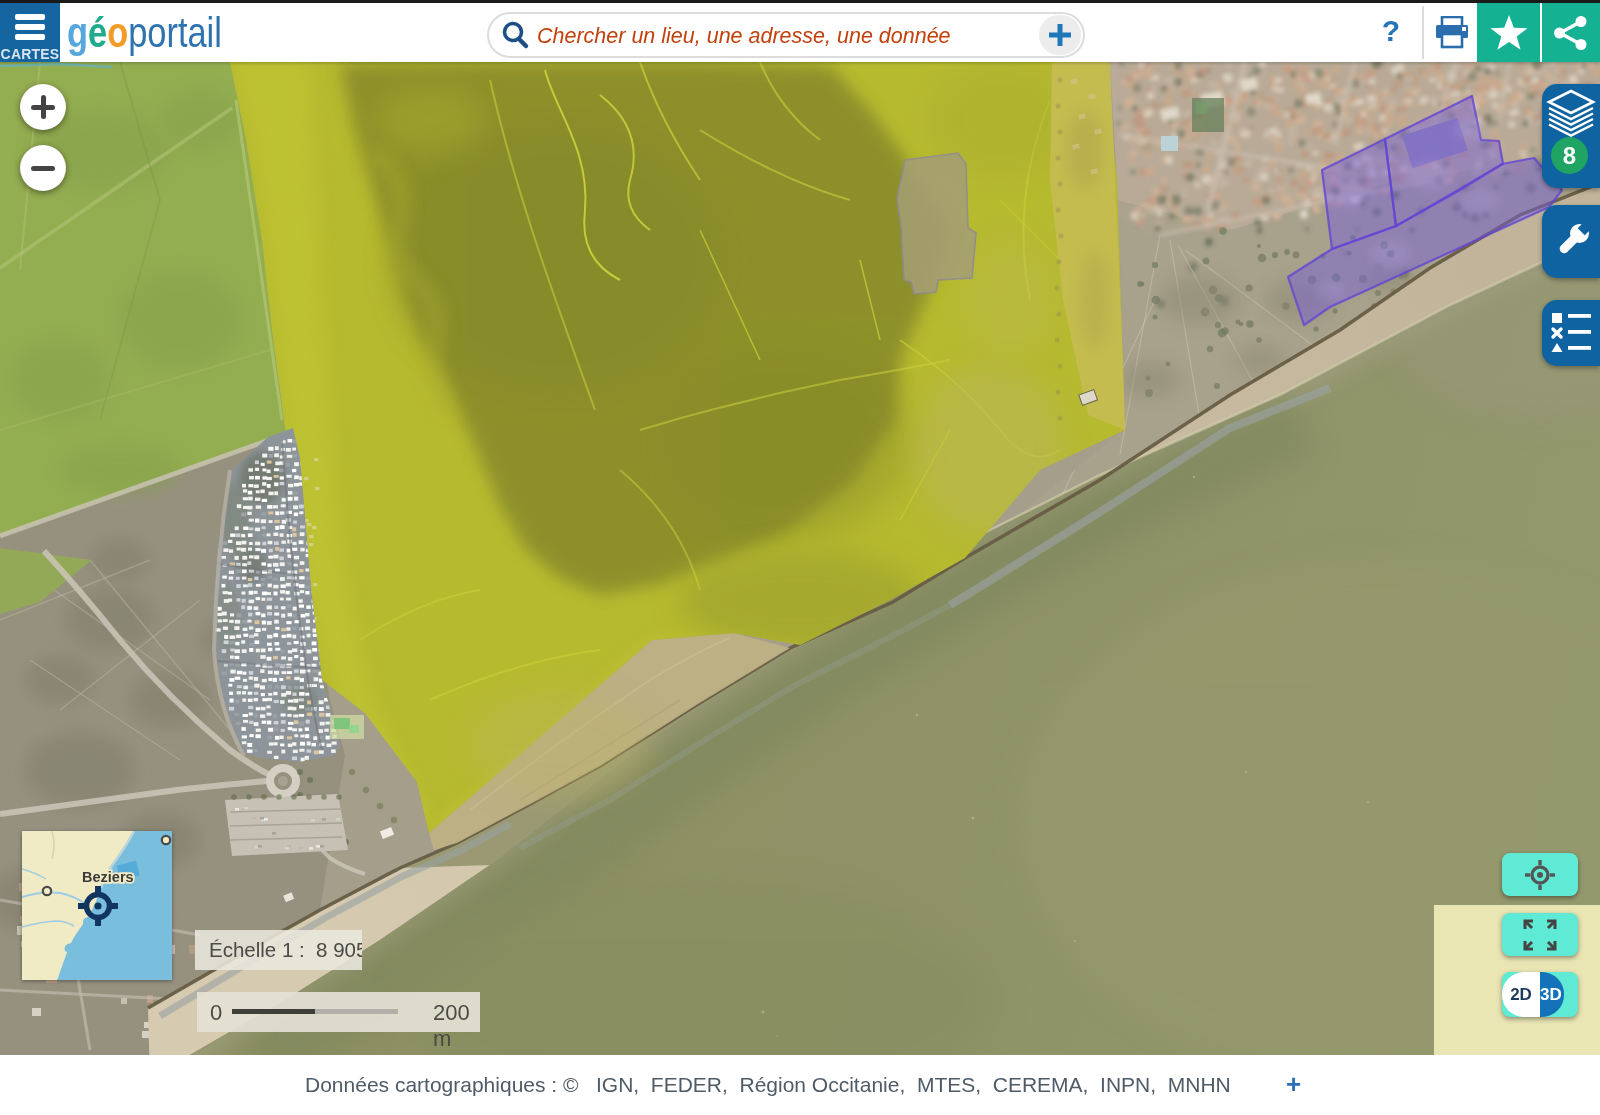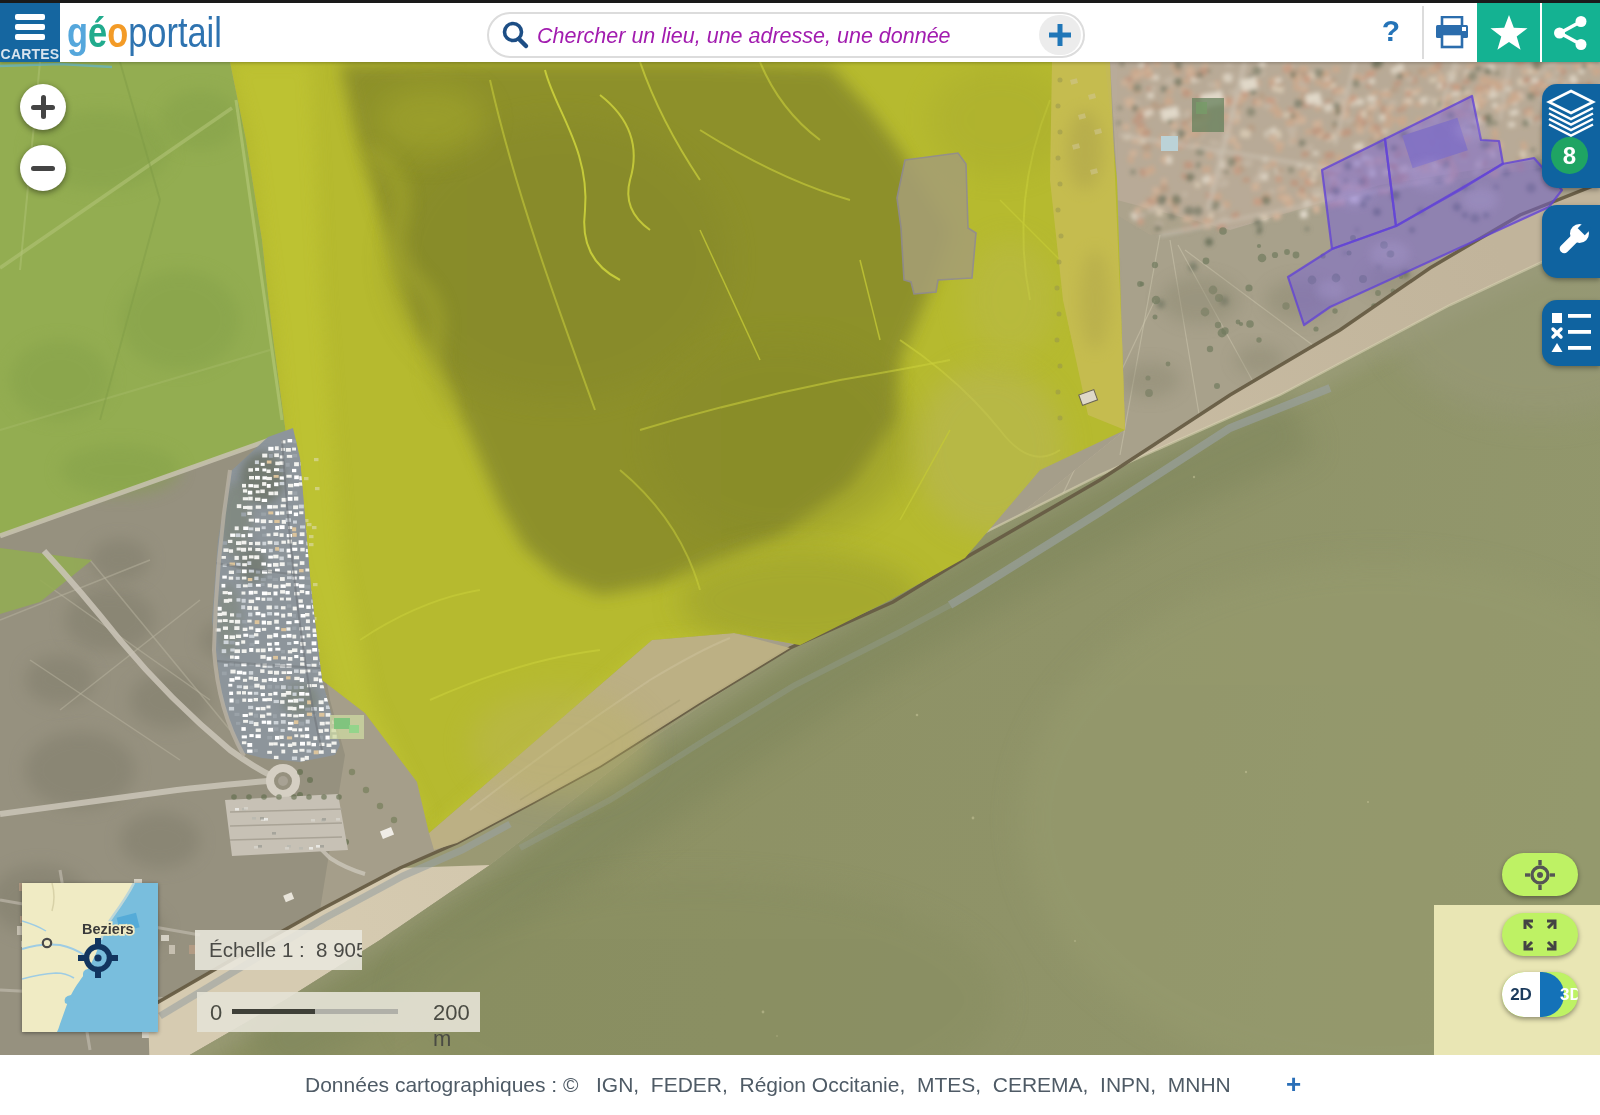--- a/index.html
+++ b/index.html
@@ -10,21 +10,21 @@
 #header { position:absolute; left:0; top:3px; width:1600px; height:59px; background:#fff; z-index:25; box-shadow:0 1px 3px rgba(0,0,0,0.25); }
 #menusq { position:absolute; left:0; top:0; width:60px; height:59px; background:#1566a0; color:#fff; text-align:center; }
 #menusq .bar { position:absolute; left:15px; width:30px; height:5.5px; background:#fff; border-radius:2px; }
 #menusq .t { position:absolute; left:0; top:43px; width:60px; font-size:14px; font-weight:bold; color:#d8e4ee; letter-spacing:0.2px; }
 #logo { position:absolute; left:67px; top:5px; font-size:43px; letter-spacing:0px; transform:scaleX(0.80); transform-origin:0 0; }
 #logo .g { color:#55a7dc; font-weight:bold; }
 #logo .e { color:#21ab8d; font-weight:bold; }
 #logo .o { color:#f39b27; font-weight:bold; }
 #logo .p { color:#2e73b0; }
 #search { position:absolute; left:487px; top:9px; width:598px; height:46px; background:#fff; border:2px solid #dcdcdc; border-radius:24px; }
-#search .ph { position:absolute; left:48px; top:10px; font-size:21.5px; font-style:italic; color:#a21caf; }
+#search .ph { position:absolute; left:48px; top:10px; font-size:21.5px; font-style:italic; color:#c2410c; }
 #plusbtn { position:absolute; right:2px; top:1px; width:42px; height:40px; background:#ececec; border-radius:21px; }
 #plusbtn svg { position:absolute; left:8px; top:7px; }
 #qmark { position:absolute; left:1376px; top:11px; width:30px; text-align:center; font-size:30px; font-weight:bold; color:#2574b8; }
 #sep1 { position:absolute; left:1422px; top:3px; width:2px; height:53px; background:#dcdcdc; }
 #printer { position:absolute; left:1434px; top:13px; }
 #starbtn { position:absolute; left:1477px; top:0px; width:63px; height:59px; background:#14b292; }
 #sharebtn { position:absolute; left:1542px; top:0px; width:58px; height:59px; background:#14b292; }
 #starbtn svg, #sharebtn svg { position:absolute; left:50%; top:50%; transform:translate(-50%,-50%); }
 
 .zoombtn { position:absolute; width:46px; height:46px; background:#fff; border-radius:50%; box-shadow:0 2px 6px rgba(0,0,0,0.45); z-index:10; }
@@ -32,36 +32,36 @@
 #zout { left:20px; top:145px; }
 .zoombtn .h { position:absolute; left:11px; top:20.5px; width:24px; height:5.5px; background:#444; border-radius:3px; }
 .zoombtn .v { position:absolute; left:20.5px; top:11px; width:5.5px; height:24px; background:#444; border-radius:3px; }
 
 .rbtn { position:absolute; left:1542px; width:58px; background:#0f63a0; border-radius:15px 0 0 15px; box-shadow:0 2px 5px rgba(0,0,0,0.35); z-index:10; }
 #btn-layers { top:84px; height:104px; }
 #btn-tools  { top:205px; height:73px; }
 #btn-list   { top:300px; height:66px; }
 #badge8 { position:absolute; left:9px; top:53px; width:37px; height:37px; background:#1fa463; border-radius:50%; color:#fff; font-size:24px; font-weight:bold; text-align:center; line-height:37px; }
 
-#minimap { position:absolute; left:22px; top:883px; width:136px; height:149px; background:#efeac2; box-shadow:0 1px 4px rgba(0,0,0,0.4); z-index:10; overflow:hidden; }
+#minimap { position:absolute; left:22px; top:831px; width:150px; height:149px; background:#efeac2; box-shadow:0 1px 4px rgba(0,0,0,0.4); z-index:10; overflow:hidden; }
 
 #echelle { position:absolute; left:195px; top:930px; width:167px; height:40px; background:rgba(233,231,221,0.88); z-index:10; font-size:20.5px; color:#4a4a46; line-height:40px; padding-left:14px; white-space:nowrap; overflow:hidden; }
 #scalebox { position:absolute; left:197px; top:992px; width:283px; height:40px; background:rgba(228,226,213,0.92); z-index:10; }
 #scalebox .z  { position:absolute; left:13px; top:8px; font-size:22px; color:#4a4b43; }
 #scalebox .m  { position:absolute; left:218px; top:8px; font-size:22px; color:#4a4b43;margin-left:18px; }
 #scalebox .b1 { position:absolute; left:35px; top:17px; width:83px; height:5px; background:#3f4038; }
 #scalebox .b2 { position:absolute; left:118px; top:17px; width:83px; height:5px; background:#b0b0a8; }
 
 #creampanel { position:absolute; left:1434px; top:905px; width:166px; height:150px; background:#e9e6b4; z-index:5; }
-.pill { position:absolute; left:1502px; width:76px; height:43px; background:#bef264; border-radius:22px; box-shadow:0 2px 5px rgba(0,0,0,0.4); z-index:10; }
+.pill { position:absolute; left:1502px; width:76px; height:43px; background:#5eead4; border-radius:8px; box-shadow:0 2px 5px rgba(0,0,0,0.4); z-index:10; }
 #p-loc { top:853px; }
 #p-exp { top:913px; }
 #p-dim { top:972px; width:76px; height:45px; overflow:hidden; }
 #p-dim .d2 { position:absolute; left:0; top:0; width:38px; height:45px; background:#fff; color:#1b3a5c; font-weight:bold; font-size:17px; text-align:center; line-height:45px; border-radius:22px 0 0 22px; }
-#p-dim .d3 { position:absolute; left:38px; top:0; width:24px; height:45px; background:#1472b8; color:#fff; font-weight:bold; font-size:17px; line-height:45px; border-radius:0 22px 22px 0;padding-left:20px; }
+#p-dim .d3 { position:absolute; left:38px; top:0; width:24px; height:45px; background:#1472b8; color:#fff; font-weight:bold; font-size:17px; line-height:45px; border-radius:0 22px 22px 0; }
 .pill svg { position:absolute; left:50%; top:50%; transform:translate(-50%,-50%); }
 
 #footer { position:absolute; left:0; top:1055px; width:1600px; height:60px; background:#fff; z-index:20; }
 #footer .txt { position:absolute; left:305px; top:18px; font-size:21px; color:#4f5b66; }
 #footer .plus { position:absolute; left:1286px; top:14px; font-size:26px; font-weight:bold; color:#2a6fb8; }
 </style></head>
 <body>
 <div id="app">
 <svg id="mapsvg" width="1600" height="1115" viewBox="0 0 1600 1115">
 <defs>

